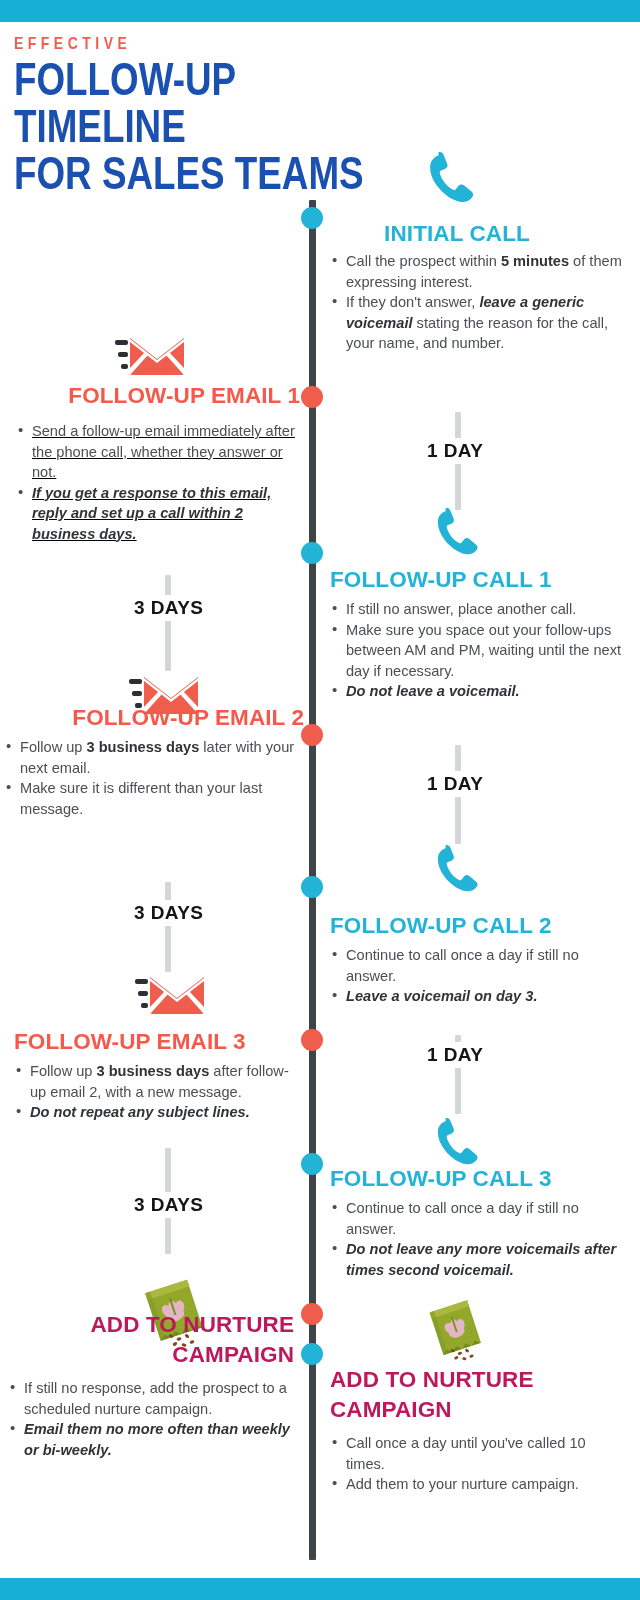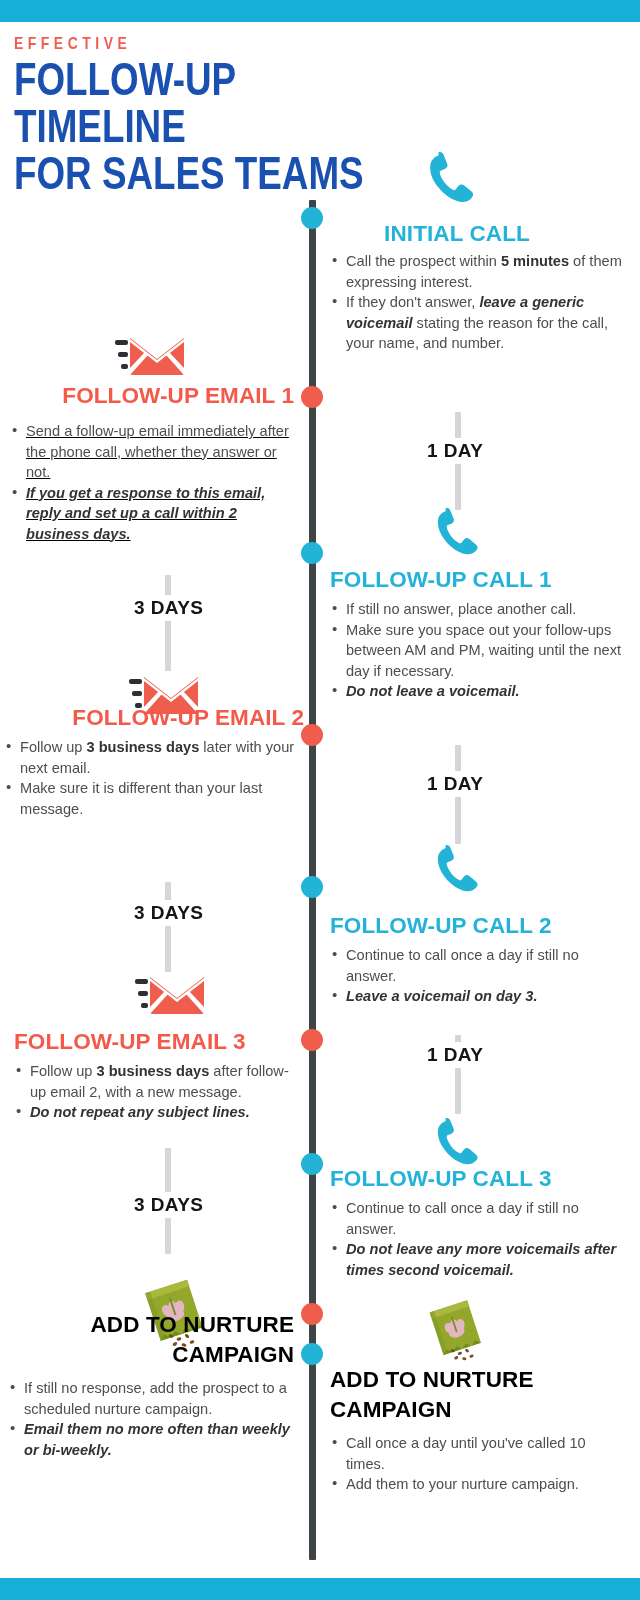--- a/index.html
+++ b/index.html
@@ -85,32 +85,32 @@
     color: #151515;
     letter-spacing: 0.4px;
     background: #ffffff;
     padding: 2px 8px;
     white-space: nowrap;
   }
 
   
   .block { position: absolute; }
   .block.right { left: 330px; width: 300px; text-align: left; }
-  .block.left  { left: 10px;  width: 288px; text-align: left; }
+  .block.left  { left: 16px;  width: 288px; text-align: left; }
 
   .blk-title {
     font-size: 22.5px;
     font-weight: bold;
     line-height: 27px;
     letter-spacing: 0.1px;
     margin-bottom: 4px;
   }
   .blk-title.blue  { color: #23b3d7; }
   .blk-title.red   { color: #f4594a; }
-  .blk-title.green { color: #000000; }
+  .blk-title.green { color: #be185d; }
   .block.left .blk-title { text-align: right; padding-right: 4px; }
 
   ul.bullets { list-style: none; }
   ul.bullets li {
     position: relative;
     padding-left: 16px;
     font-size: 14.6px;
     line-height: 20.5px;
     color: #4a4f53;
     margin-bottom: 0px;

